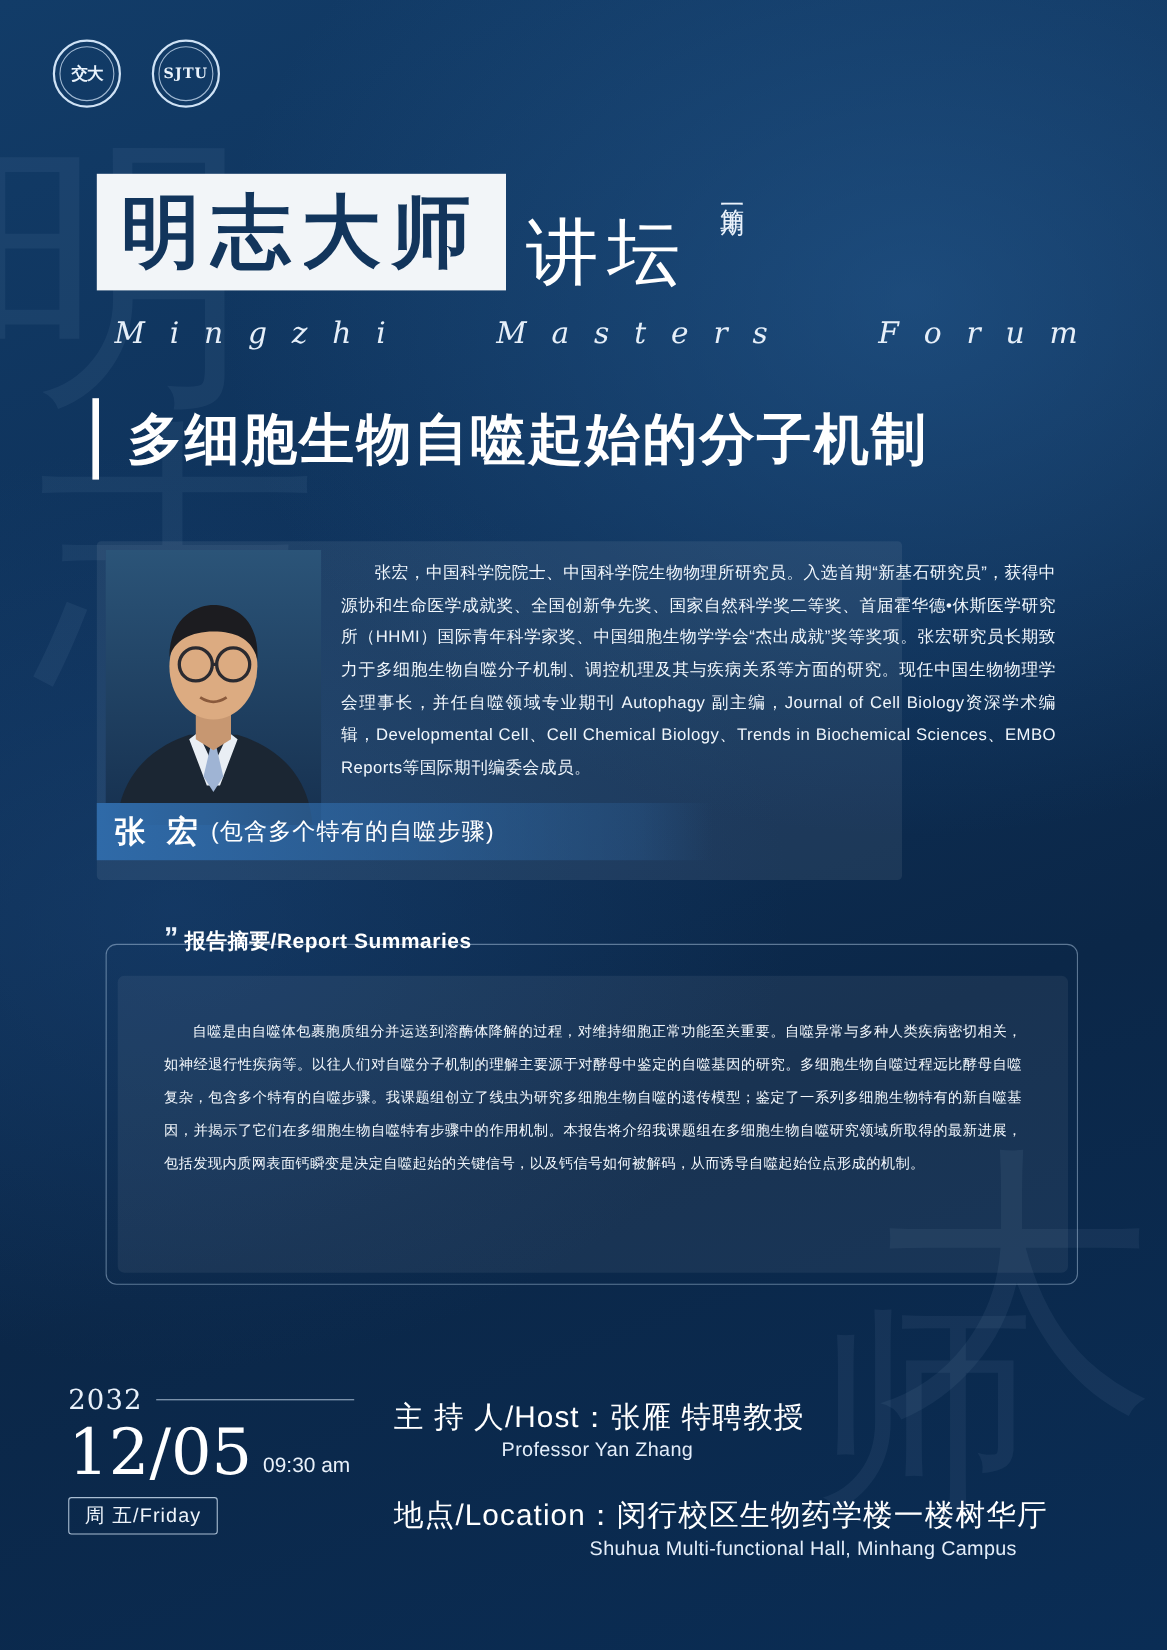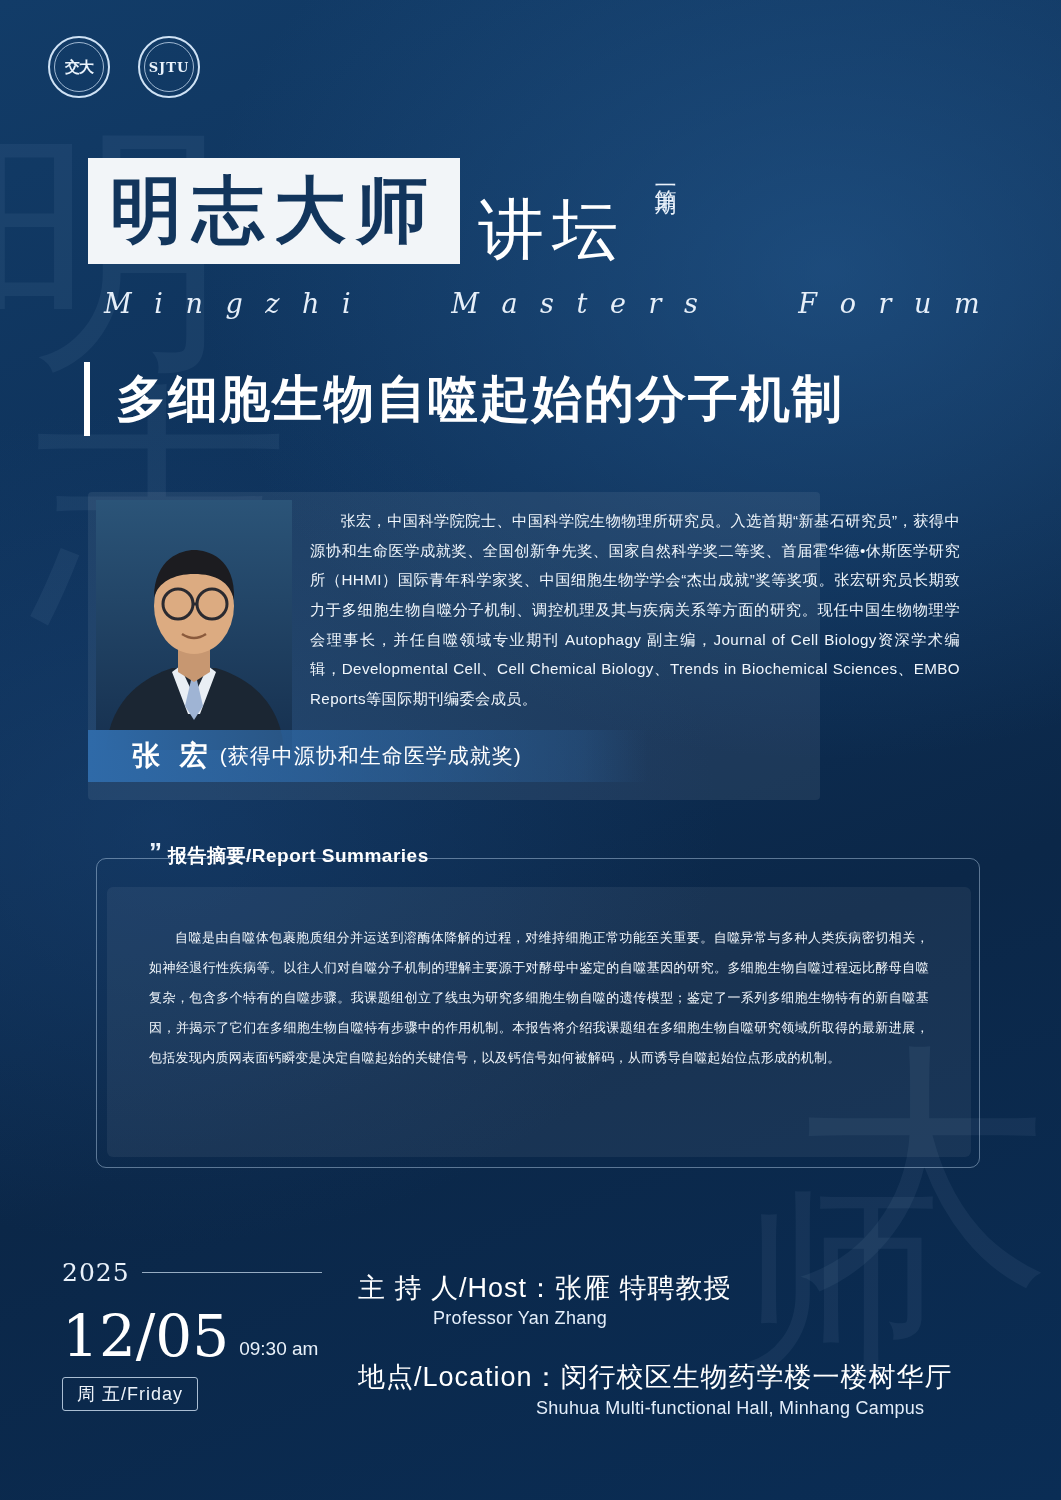--- a/index.html
+++ b/index.html
@@ -186,21 +186,21 @@
     position: absolute;
     left: 0;
     bottom: 18px;
     width: 560px;
     height: 52px;
     background: linear-gradient(90deg, #2f6aa8 0%, rgba(47,106,168,0.25) 88%, rgba(47,106,168,0) 100%);
     display: flex;
     align-items: center;
   }
   .name-bar .nm {
-    margin-left: 44px;
+    margin-left: 16px;
     font-size: 28px;
     font-weight: bold;
     letter-spacing: 6px;
     color: #ffffff;
   }
   .name-bar .aff {
     margin-left: 6px;
     font-size: 21px;
     color: #ffffff;
     letter-spacing: 1px;
@@ -282,21 +282,21 @@
   }
   .date-rule {
     flex: 1;
     height: 1px;
     background: rgba(210,228,245,0.7);
     margin-left: 12px;
   }
   .date-main-row {
     display: flex;
     align-items: flex-end;
-    margin-top: 18px;
+    margin-top: 2px;
   }
   .date-main {
     font-size: 58px;
     color: #ffffff;
     letter-spacing: 0px;
     font-family: "DejaVu Serif", "Liberation Serif", serif;
     line-height: 1.1;
   }
   .date-time {
     font-size: 19px;
@@ -324,21 +324,21 @@
   .info-line-cn {
     font-size: 27px;
     color: #ffffff;
     letter-spacing: 1px;
     line-height: 1.35;
   }
   .info-line-en {
     font-size: 18px;
     color: #e4eefa;
     margin-top: 2px;
-    margin-left: 75px;
+    margin-left: 98px;
     letter-spacing: 0.3px;
   }
   .info-group-2 { margin-top: 30px; }
   .info-group-2 .info-line-en { margin-left: 178px; }
 </style>
 </head>
 <body>
 
 <div class="poster">
 
@@ -402,36 +402,36 @@
         <circle cx="82" cy="104" r="15" fill="none" stroke="#2a2a30" stroke-width="3"></circle>
         <circle cx="116" cy="104" r="15" fill="none" stroke="#2a2a30" stroke-width="3"></circle>
         <line x1="97" y1="104" x2="101" y2="104" stroke="#2a2a30" stroke-width="3"></line>
 
         <path d="M86 134 Q98 142 110 134" stroke="#8a5a3c" stroke-width="2.5" fill="none"></path>
       </svg>
     </div>
     <div class="bio">张宏，中国科学院院士、中国科学院生物物理所研究员。入选首期“新基石研究员”，获得中源协和生命医学成就奖、全国创新争先奖、国家自然科学奖二等奖、首届霍华德•休斯医学研究所（HHMI）国际青年科学家奖、中国细胞生物学学会“杰出成就”奖等奖项。张宏研究员长期致力于多细胞生物自噬分子机制、调控机理及其与疾病关系等方面的研究。现任中国生物物理学会理事长，并任自噬领域专业期刊 Autophagy 副主编，Journal of Cell Biology资深学术编辑，Developmental Cell、Cell Chemical Biology、Trends in Biochemical Sciences、EMBO Reports等国际期刊编委会成员。</div>
     <div class="name-bar">
       <span class="nm">张 宏</span>
-      <span class="aff">(获得中源协和生命医学成就奖)</span>
+      <span class="aff">(包含多个特有的自噬步骤)</span>
     </div>
   </div>
 
   <div class="summary-box">
     <div class="summary-inner"></div>
     <div class="summary-head">
       <span class="quote">”</span>
       <span class="head-text">报告摘要/Report Summaries</span>
     </div>
     <div class="summary-text">自噬是由自噬体包裹胞质组分并运送到溶酶体降解的过程，对维持细胞正常功能至关重要。自噬异常与多种人类疾病密切相关，如神经退行性疾病等。以往人们对自噬分子机制的理解主要源于对酵母中鉴定的自噬基因的研究。多细胞生物自噬过程远比酵母自噬复杂，包含多个特有的自噬步骤。我课题组创立了线虫为研究多细胞生物自噬的遗传模型；鉴定了一系列多细胞生物特有的新自噬基因，并揭示了它们在多细胞生物自噬特有步骤中的作用机制。本报告将介绍我课题组在多细胞生物自噬研究领域所取得的最新进展，包括发现内质网表面钙瞬变是决定自噬起始的关键信号，以及钙信号如何被解码，从而诱导自噬起始位点形成的机制。</div>
   </div>
 
   <div class="date-block">
     <div class="date-year-row">
-      <span class="date-year">2025</span>
+      <span class="date-year">2032</span>
       <span class="date-rule"></span>
     </div>
     <div class="date-main-row">
       <span class="date-main">12/05</span>
       <span class="date-time">09:30 am</span>
     </div>
     <span class="date-weekday">周 五/Friday</span>
   </div>
 
   <div class="info-block">

